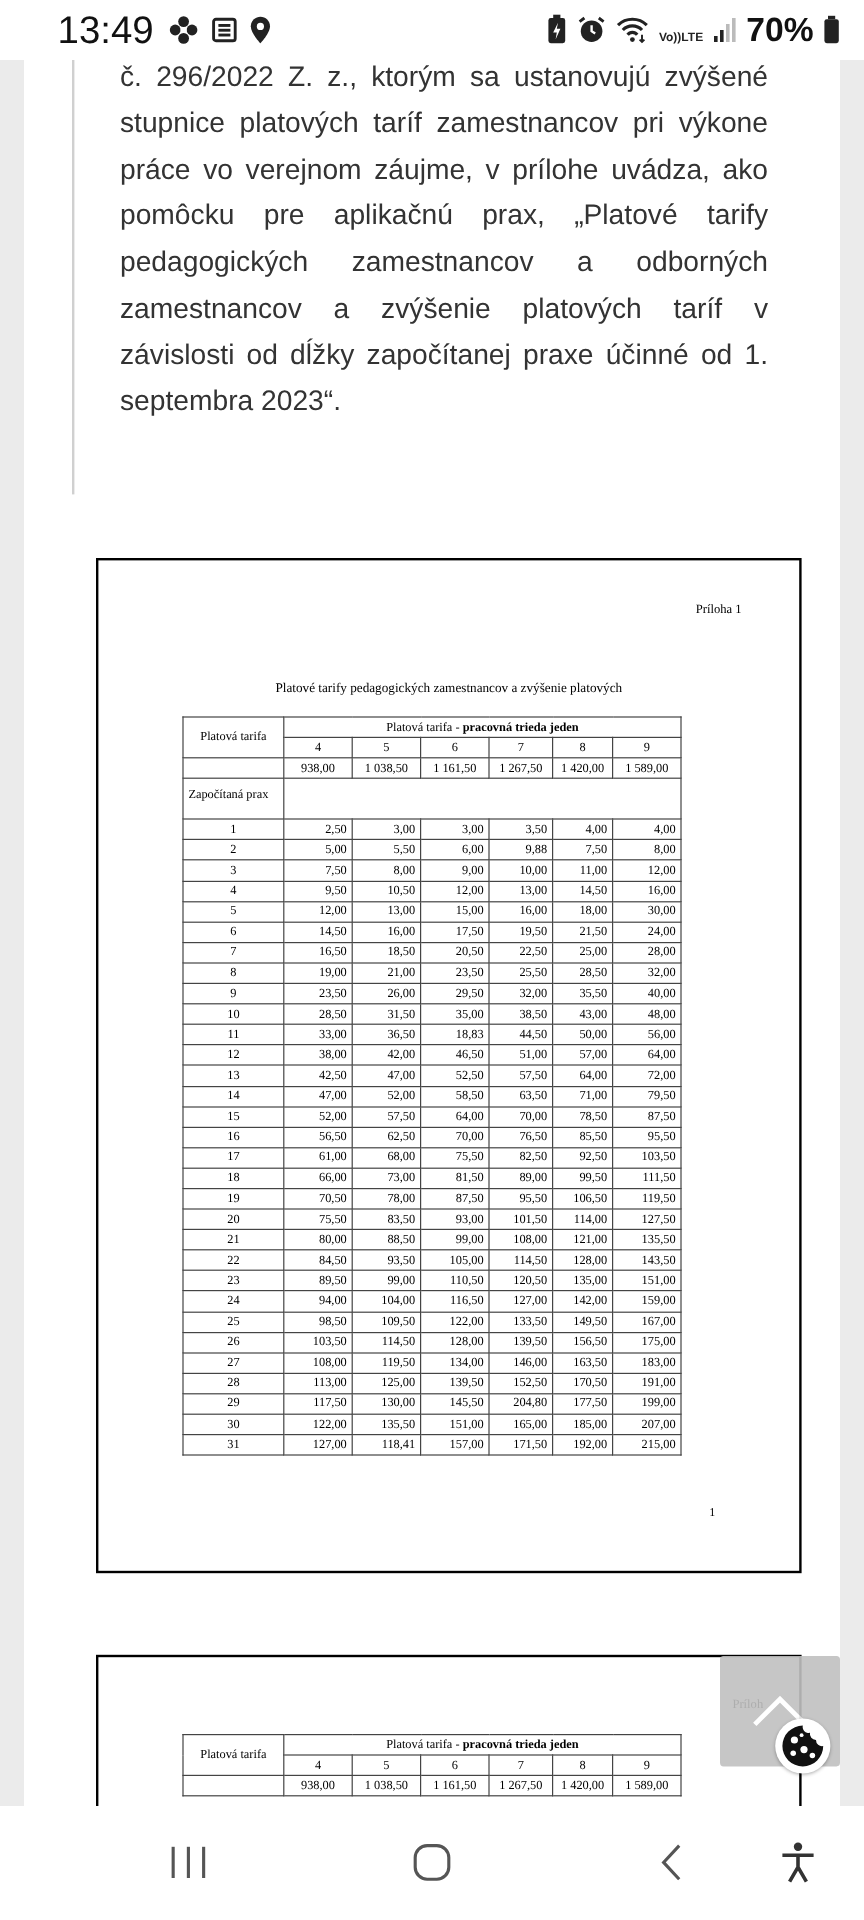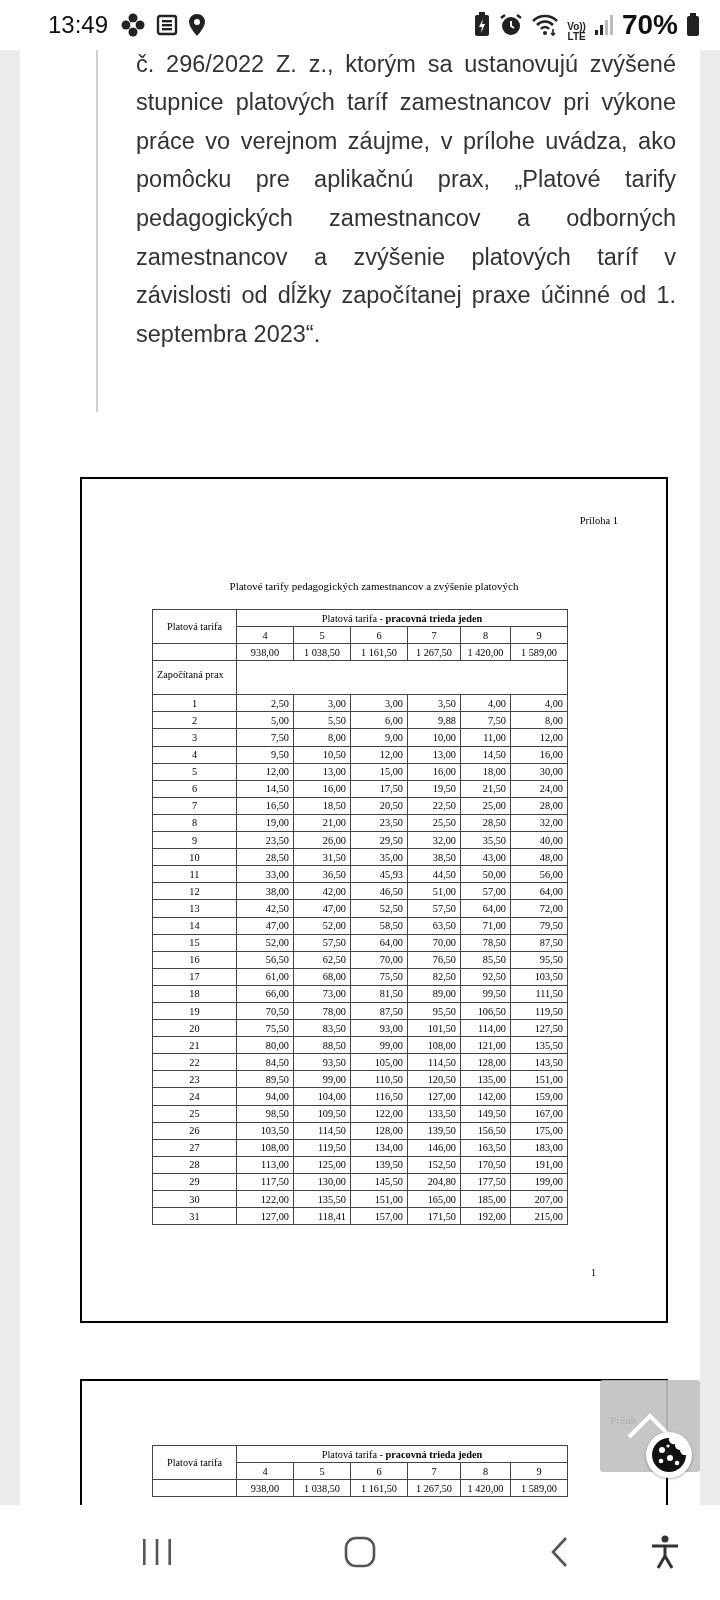--- a/index.html
+++ b/index.html
@@ -1,35 +1,35 @@
 <!DOCTYPE html>
 <html><head>
 <meta charset="utf-8">
 <style>
   * { box-sizing: border-box; margin: 0; padding: 0; }
   html, body { width: 720px; height: 1600px; overflow: hidden; background: #ebebeb; }
   body { position: relative; font-family: "Liberation Sans", sans-serif; }
 
   
   .statusbar { position: absolute; left: 0; top: 0; width: 720px; height: 50px; background: #ffffff; z-index: 10; display: flex; align-items: center; padding: 0 20px 0 48px; }
-  .sb-time { font-size: 24px; color: #111; font-family: "Liberation Sans", sans-serif; text-align: center; }
+  .sb-time { font-size: 32px; color: #111; font-family: "Liberation Sans", sans-serif; text-align: center; }
   .sb-left-icons { display: flex; gap: 10px; margin-left: 12px; align-items: center; }
   .sb-right { margin-left: auto; display: flex; align-items: center; gap: 8px; }
   .sb-pct { font-size: 28px; font-weight: bold; color: #111; }
   .ic { display: inline-flex; align-items: center; justify-content: center; }
 
   
   .page { position: absolute; left: 20px; top: 0; width: 680px; height: 1510px; background: #ffffff; }
-  .quote { position: absolute; left: 40px; top: 30px; width: 580px; border-left: 2px solid #d0d0d0; padding-left: 38px; padding-right: 0; height: 382px; overflow: hidden; margin-left: 36px; }
+  .quote { position: absolute; left: 40px; top: 30px; width: 580px; border-left: 2px solid #d0d0d0; padding-left: 38px; padding-right: 0; height: 382px; overflow: hidden; }
   .quote p { font-size: 23.5px; line-height: 38.6px; color: #333; text-align: justify; }
   .quote .clip { margin-top: -24px; }
 
   
   .pdf { position: absolute; left: 60px; width: 588px; background: #fff; border: 2px solid #000; font-family: "Liberation Serif", serif; color: #000; }
-  .pdf1 { top: 477px; height: 846px; }
+  .pdf1 { top: 465px; height: 846px; }
   .pdf2 { top: 1379px; height: 200px; }
   .priloha { position: absolute; right: 48px; top: 36px; font-size: 10.5px; }
   .pdf-title { position: absolute; left: 0; width: 100%; top: 84px; text-align: center; font-size: 11px; line-height: 15px; margin-top: 16px; }
   .pnum { position: absolute; right: 70px; top: 788px; font-size: 10px; }
 
   table.t { position: absolute; left: 70px; border-collapse: collapse; font-size: 10.3px; }
   table.t td { border: 1px solid #444; padding: 0 4px; height: 17.1px; line-height: 15px; }
   .t .num { text-align: right; }
   .t .idx { text-align: center; }
   .t .hd { text-align: center; }
@@ -175,21 +175,21 @@
             <td class="num">31,50</td>
             <td class="num">35,00</td>
             <td class="num">38,50</td>
             <td class="num">43,00</td>
             <td class="num">48,00</td>
           </tr>
           <tr>
             <td class="idx">11</td>
             <td class="num">33,00</td>
             <td class="num">36,50</td>
-            <td class="num">45,93</td>
+            <td class="num">18,83</td>
             <td class="num">44,50</td>
             <td class="num">50,00</td>
             <td class="num">56,00</td>
           </tr>
           <tr>
             <td class="idx">12</td>
             <td class="num">38,00</td>
             <td class="num">42,00</td>
             <td class="num">46,50</td>
             <td class="num">51,00</td>
@@ -448,21 +448,21 @@
     </span>
     <span class="ic">
       <svg width="28" height="24" viewBox="0 0 28 24">
           <path d="M2 8a17 17 0 0 1 24 0" stroke="#222" stroke-width="2.6" fill="none"></path>
           <path d="M6 12a11 11 0 0 1 16 0" stroke="#222" stroke-width="2.6" fill="none"></path>
           <path d="M10 16a5 5 0 0 1 8 0" stroke="#222" stroke-width="2.6" fill="none"></path>
           <circle cx="14" cy="20" r="2" fill="#222"></circle>
           <path d="M22 16v6M20 20l2 2 2-2" stroke="#222" stroke-width="1.6" fill="none"></path>
         </svg>
     </span>
-    <span class="ic" style="flex-direction:column;font-size:10px;line-height:10px;font-weight:bold;color:#222;margin-top:13px;">
+    <span class="ic" style="font-size:10px;line-height:10px;font-weight:bold;color:#222;margin-top:13px;">
       <span>Vo))</span>
       <span>LTE</span>
     </span>
     <span class="ic">
       <svg width="20" height="22" viewBox="0 0 20 22">
           <rect x="1" y="16" width="3" height="5" fill="#222"></rect>
           <rect x="6" y="11" width="3" height="10" fill="#222"></rect>
           <rect x="11" y="6" width="3" height="15" fill="#bbb"></rect>
           <rect x="16" y="1" width="3" height="20" fill="#bbb"></rect>
         </svg>

